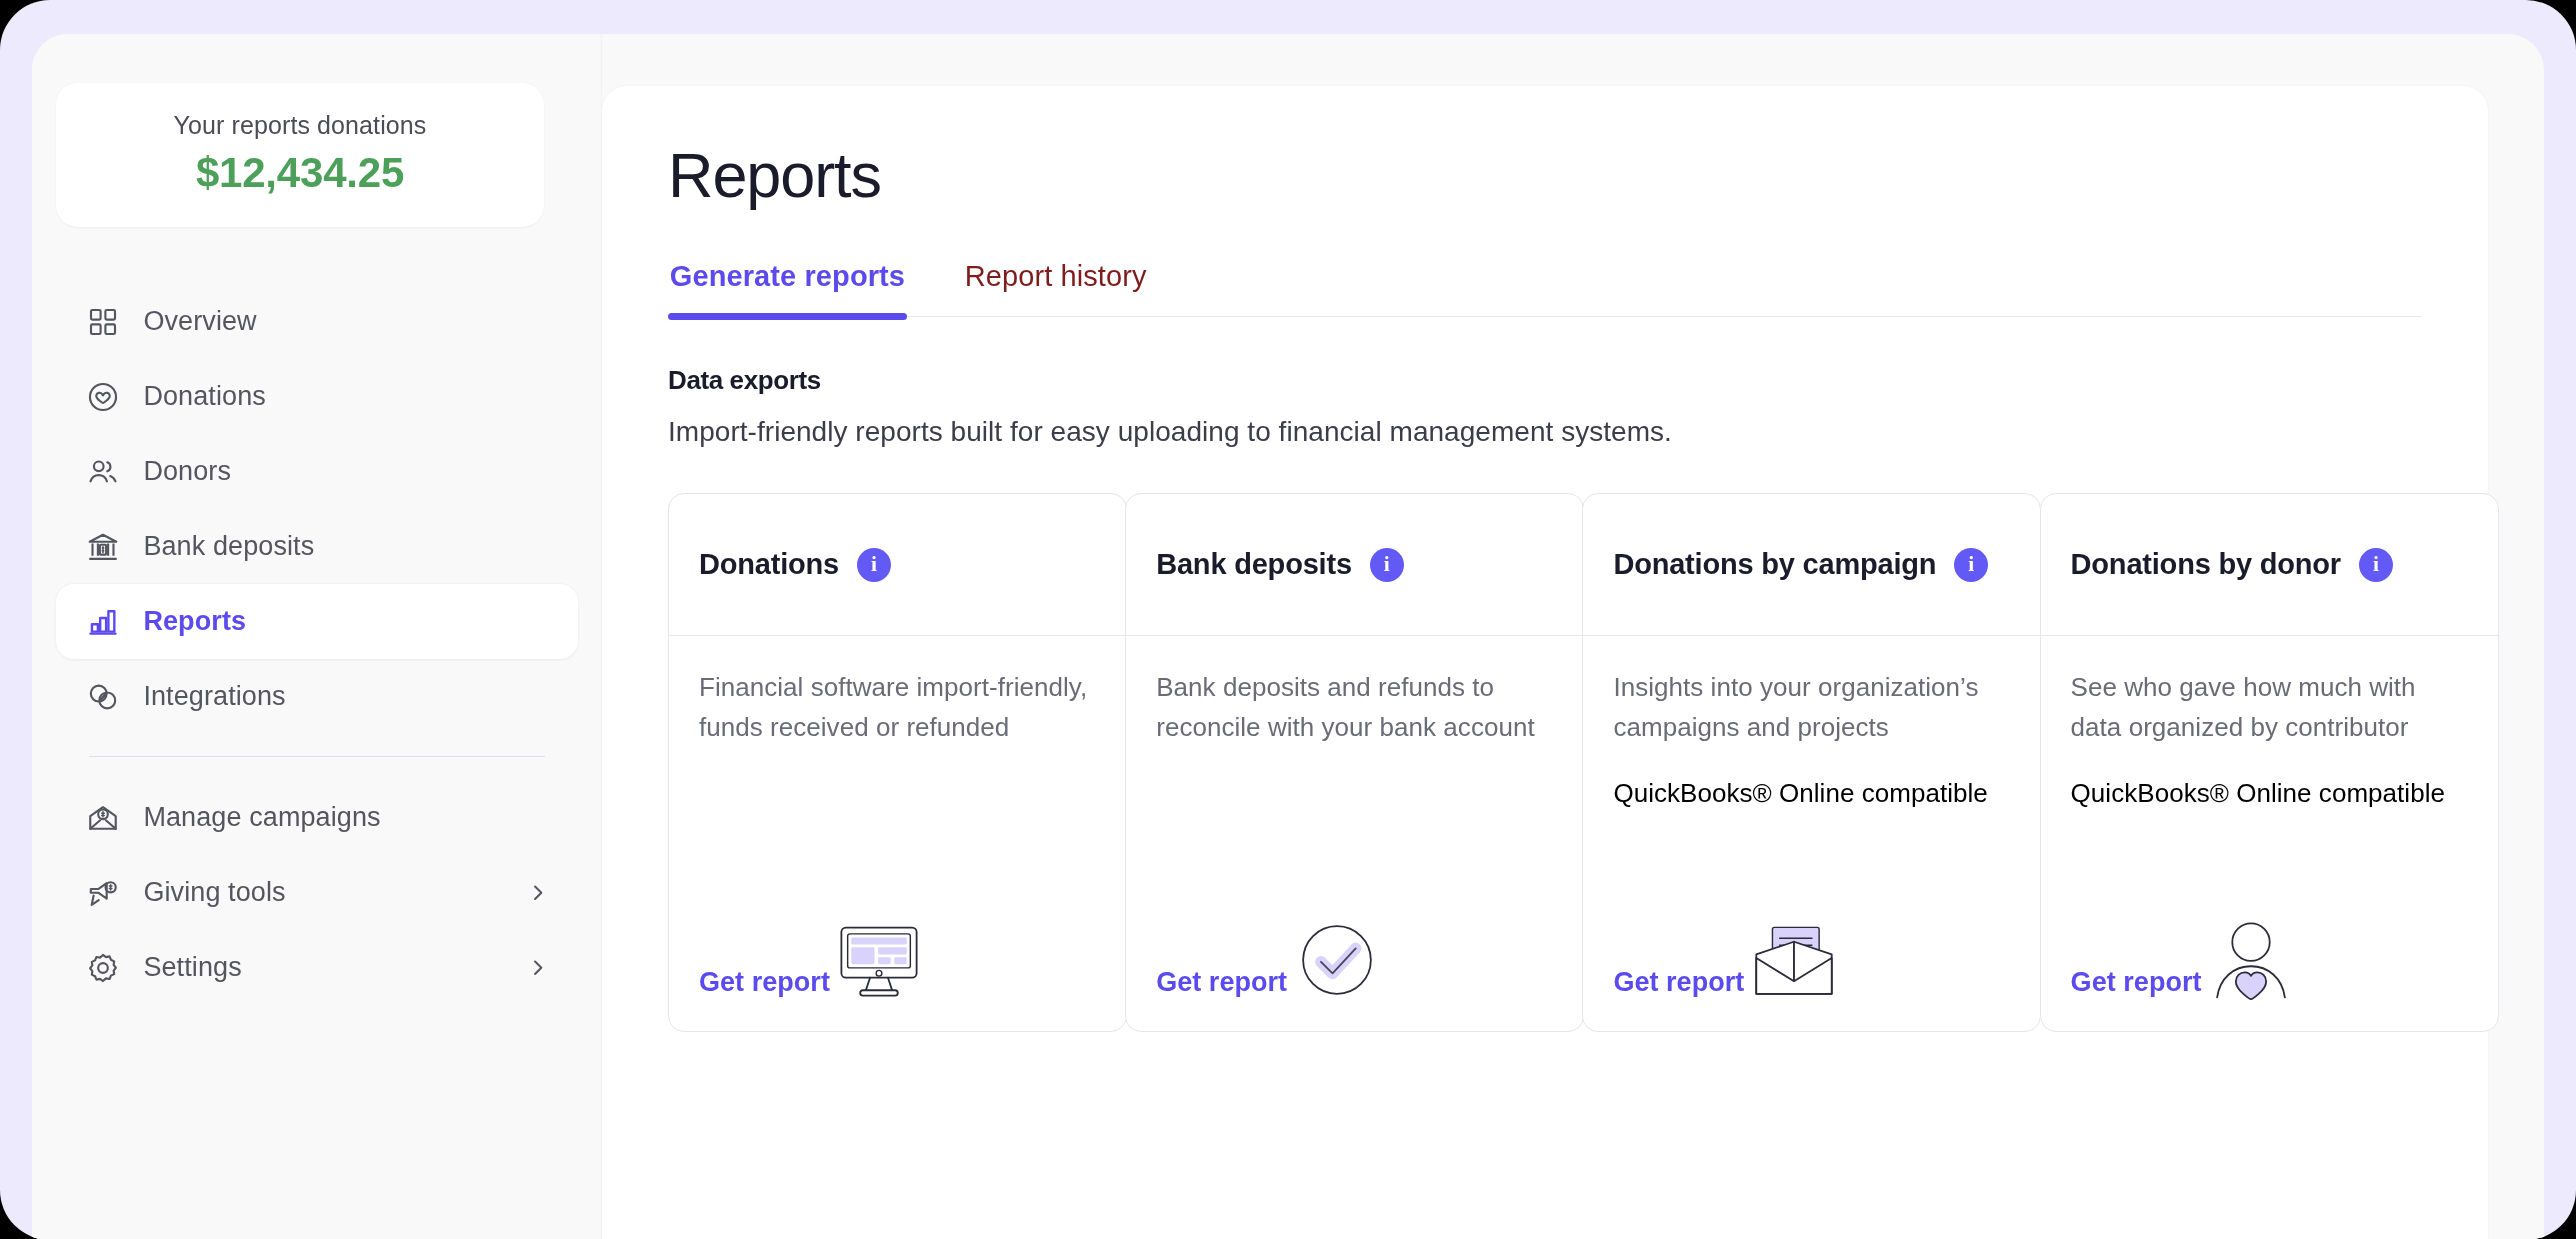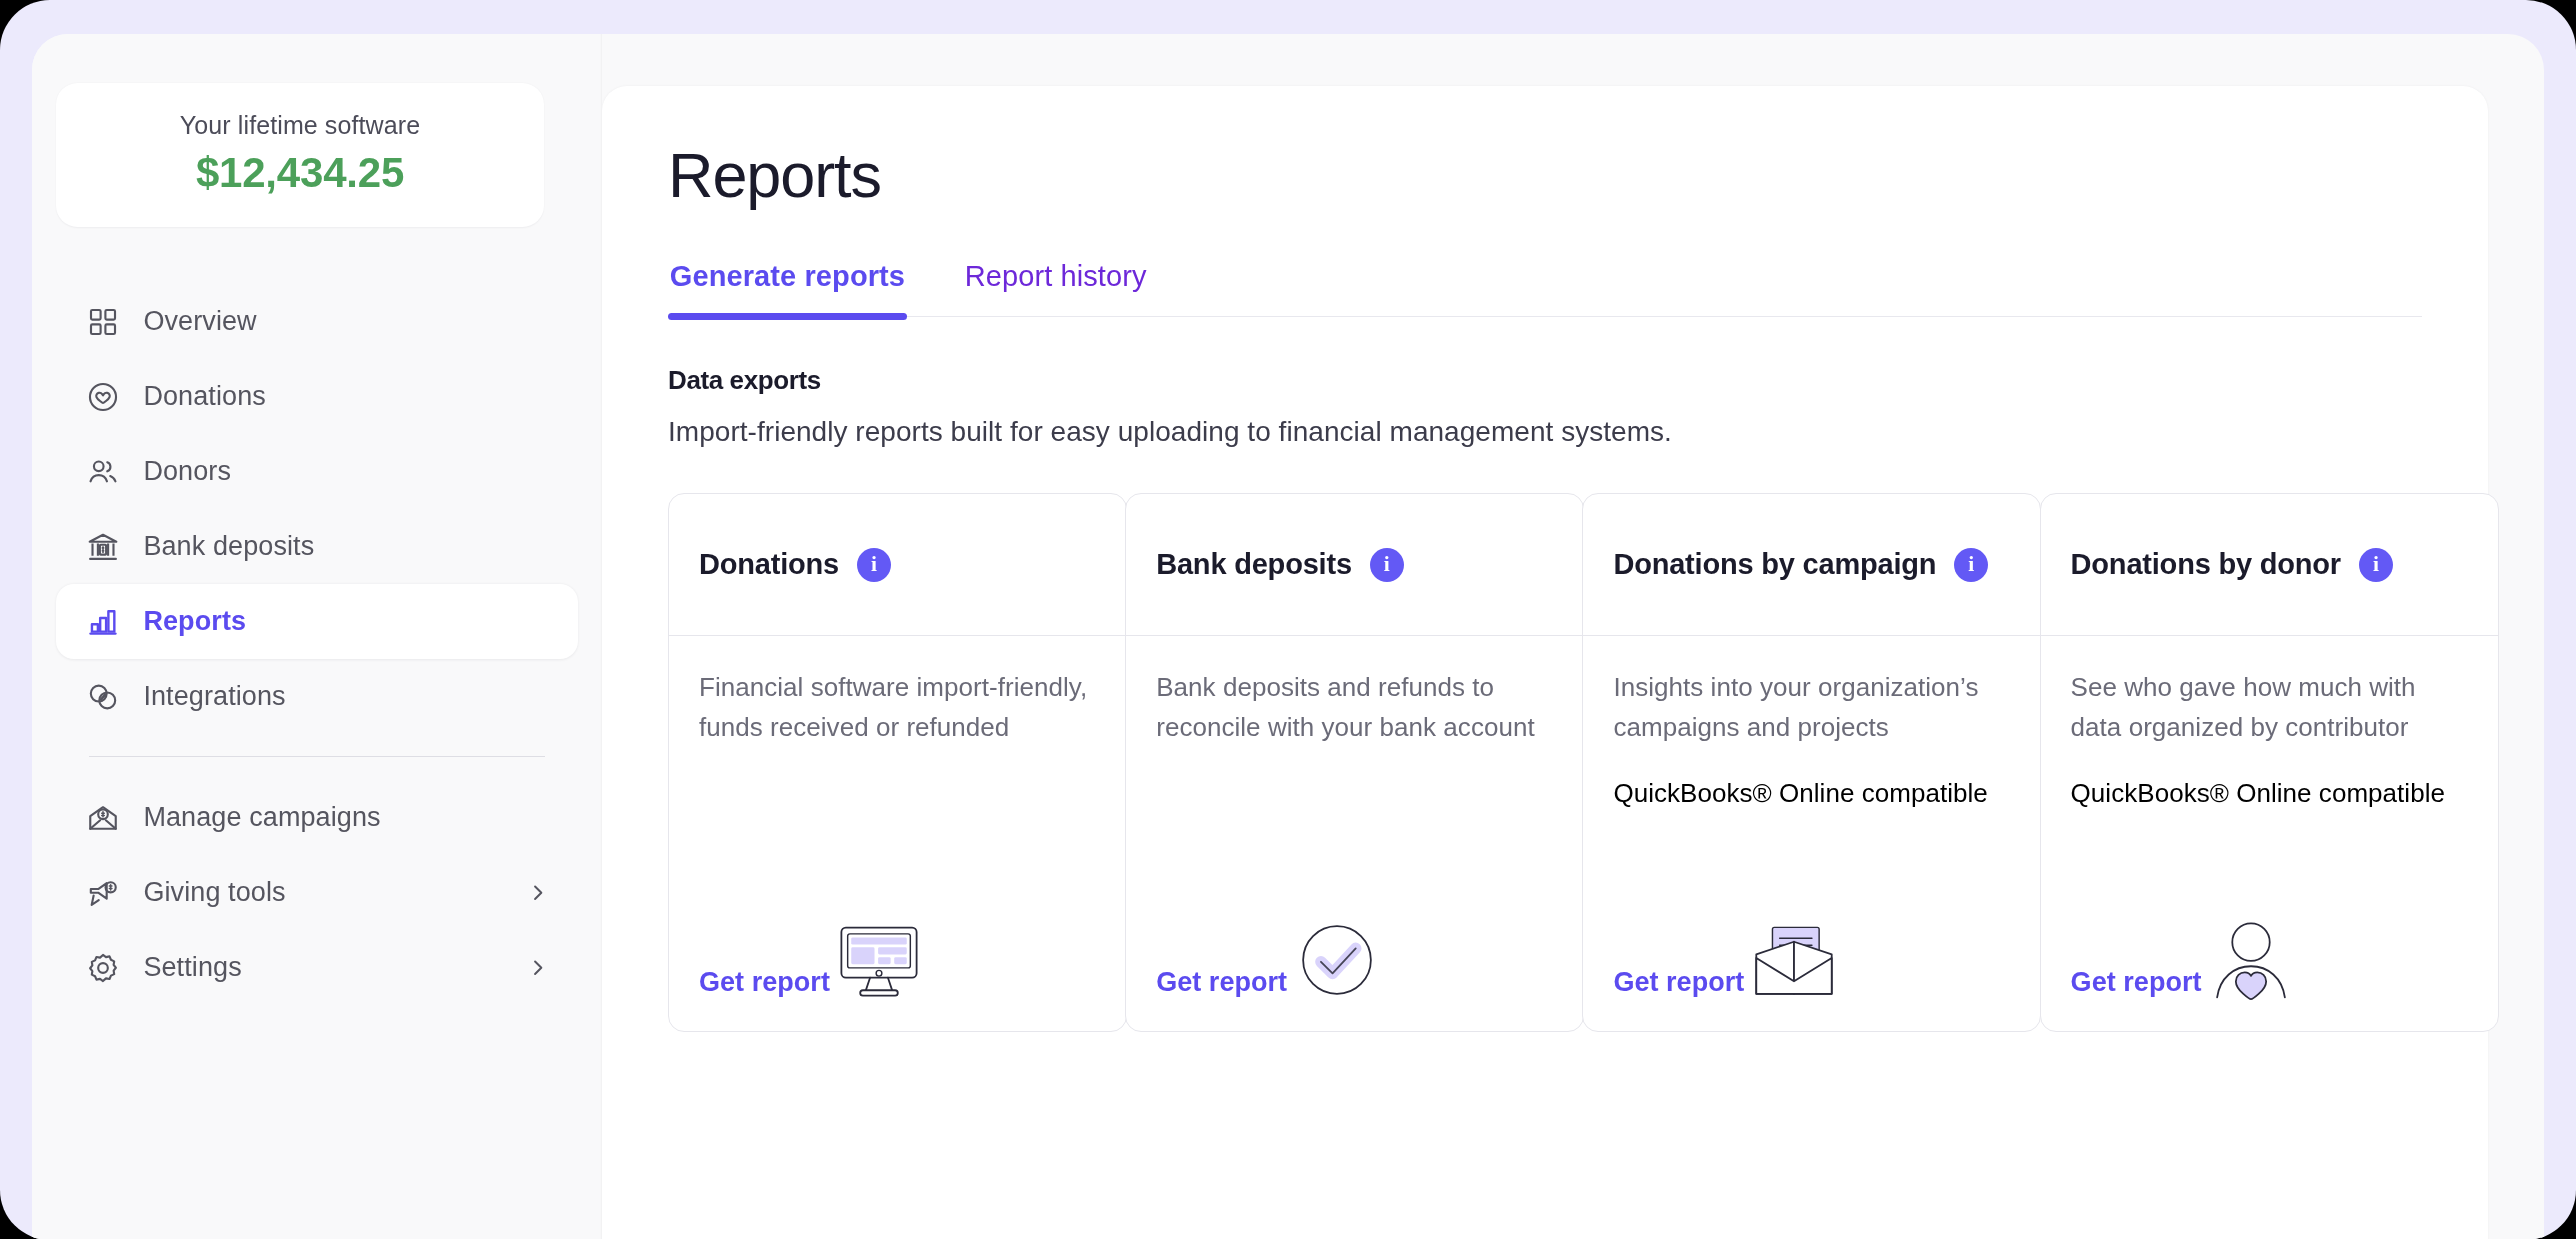--- a/index.html
+++ b/index.html
@@ -149,21 +149,21 @@
   
   .tabs {
     display: flex;
     gap: 56px;
     margin-top: 52px;
     position: relative;
     border-bottom: 1.8px solid #E8E8EE;
   }
   .tab {
     font-size: 29px;
-    color: #6d28d9;
+    color: #7f1d1d;
     padding: 0 1.8px 23px;
     cursor: pointer;
     letter-spacing: 0.1px;
     position: relative;
     white-space: nowrap;
   }
   .tab.active {
     color: #5B4BEF;
     font-weight: 600;
   }
@@ -286,21 +286,21 @@
 </style>
 </head>
 <body>
 
 <div class="viewport">
   <div class="app-shell">
 
     <aside class="sidebar">
 
       <div class="lifetime-card">
-        <div class="lifetime-label">Your lifetime software</div>
+        <div class="lifetime-label">Your reports donations</div>
         <div class="lifetime-amount">$12,434.25</div>
       </div>
 
       <nav class="nav">
 
         <div class="nav-item">
           <span class="nav-icon">
             <svg width="32" height="32" viewBox="0 0 24 24" fill="none" stroke="#55555F" stroke-width="1.6">
               <rect x="3" y="3" width="7.2" height="7.2" rx="1"></rect>
               <rect x="13.8" y="3" width="7.2" height="7.2" rx="1"></rect>

